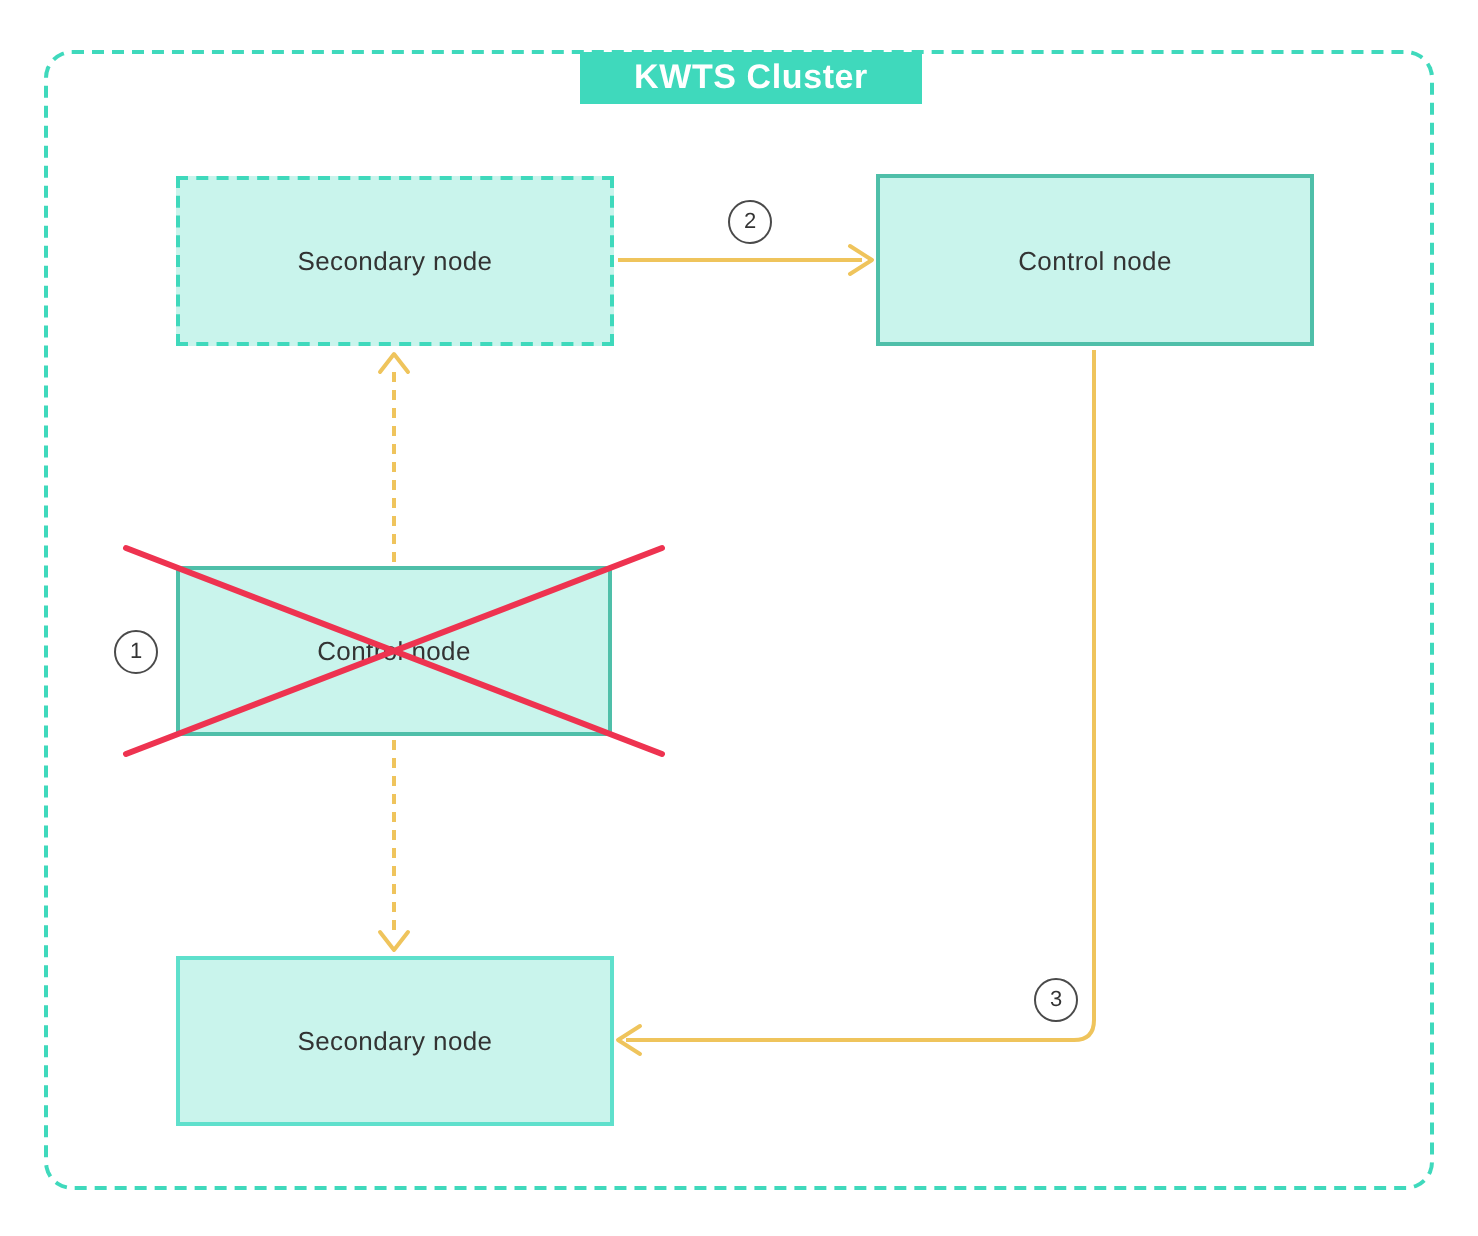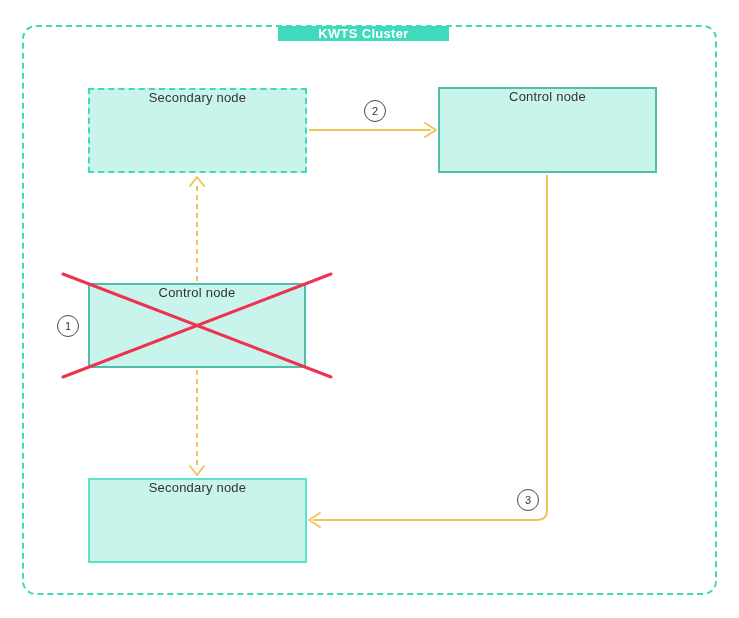--- a/index.html
+++ b/index.html
@@ -16,29 +16,29 @@
   html,body{margin:0;padding:0;background:#ffffff;}
   body{font-family:"Liberation Sans","DejaVu Sans",sans-serif;}
   .canvas{
     position:relative;width:739px;height:618px;background:#ffffff;overflow:hidden;
   }
   .outer-border{
     position:absolute;left:22px;top:25px;width:691px;height:566px;
     border:2px dashed var(--teal);border-radius:14px;
   }
   .banner{
-    position:absolute;left:278px;top:26px;width:171px;height:15px;
+    position:absolute;left:290px;top:26px;width:171px;height:26px;
     background:var(--teal);color:var(--banner-text);
-    font-size:13px;font-weight:bold;letter-spacing:.3px;
+    font-size:17px;font-weight:bold;letter-spacing:.3px;
     display:flex;align-items:center;justify-content:center;
     z-index:3;
   }
   .node{
     position:absolute;background:var(--node-fill);
-    display:flex;align-items:flex-start;justify-content:center;
+    display:flex;align-items:center;justify-content:center;
     color:var(--label-text);font-size:13px;letter-spacing:.2px;
     box-sizing:border-box;z-index:1;
   }
   .node-secondary-top{left:88px;top:88px;width:219px;height:85px;border:2px dashed var(--teal);}
   .node-control-active{left:438px;top:87px;width:219px;height:86px;border:2px solid var(--teal-border);}
   .node-control-failed{left:88px;top:283px;width:218px;height:85px;border:2px solid var(--teal-border);}
   .node-secondary-bottom{left:88px;top:478px;width:219px;height:85px;border:2px solid var(--teal-border-light);}
   svg.overlay{
     position:absolute;left:0;top:0;width:739px;height:618px;
     z-index:2;pointer-events:none;

